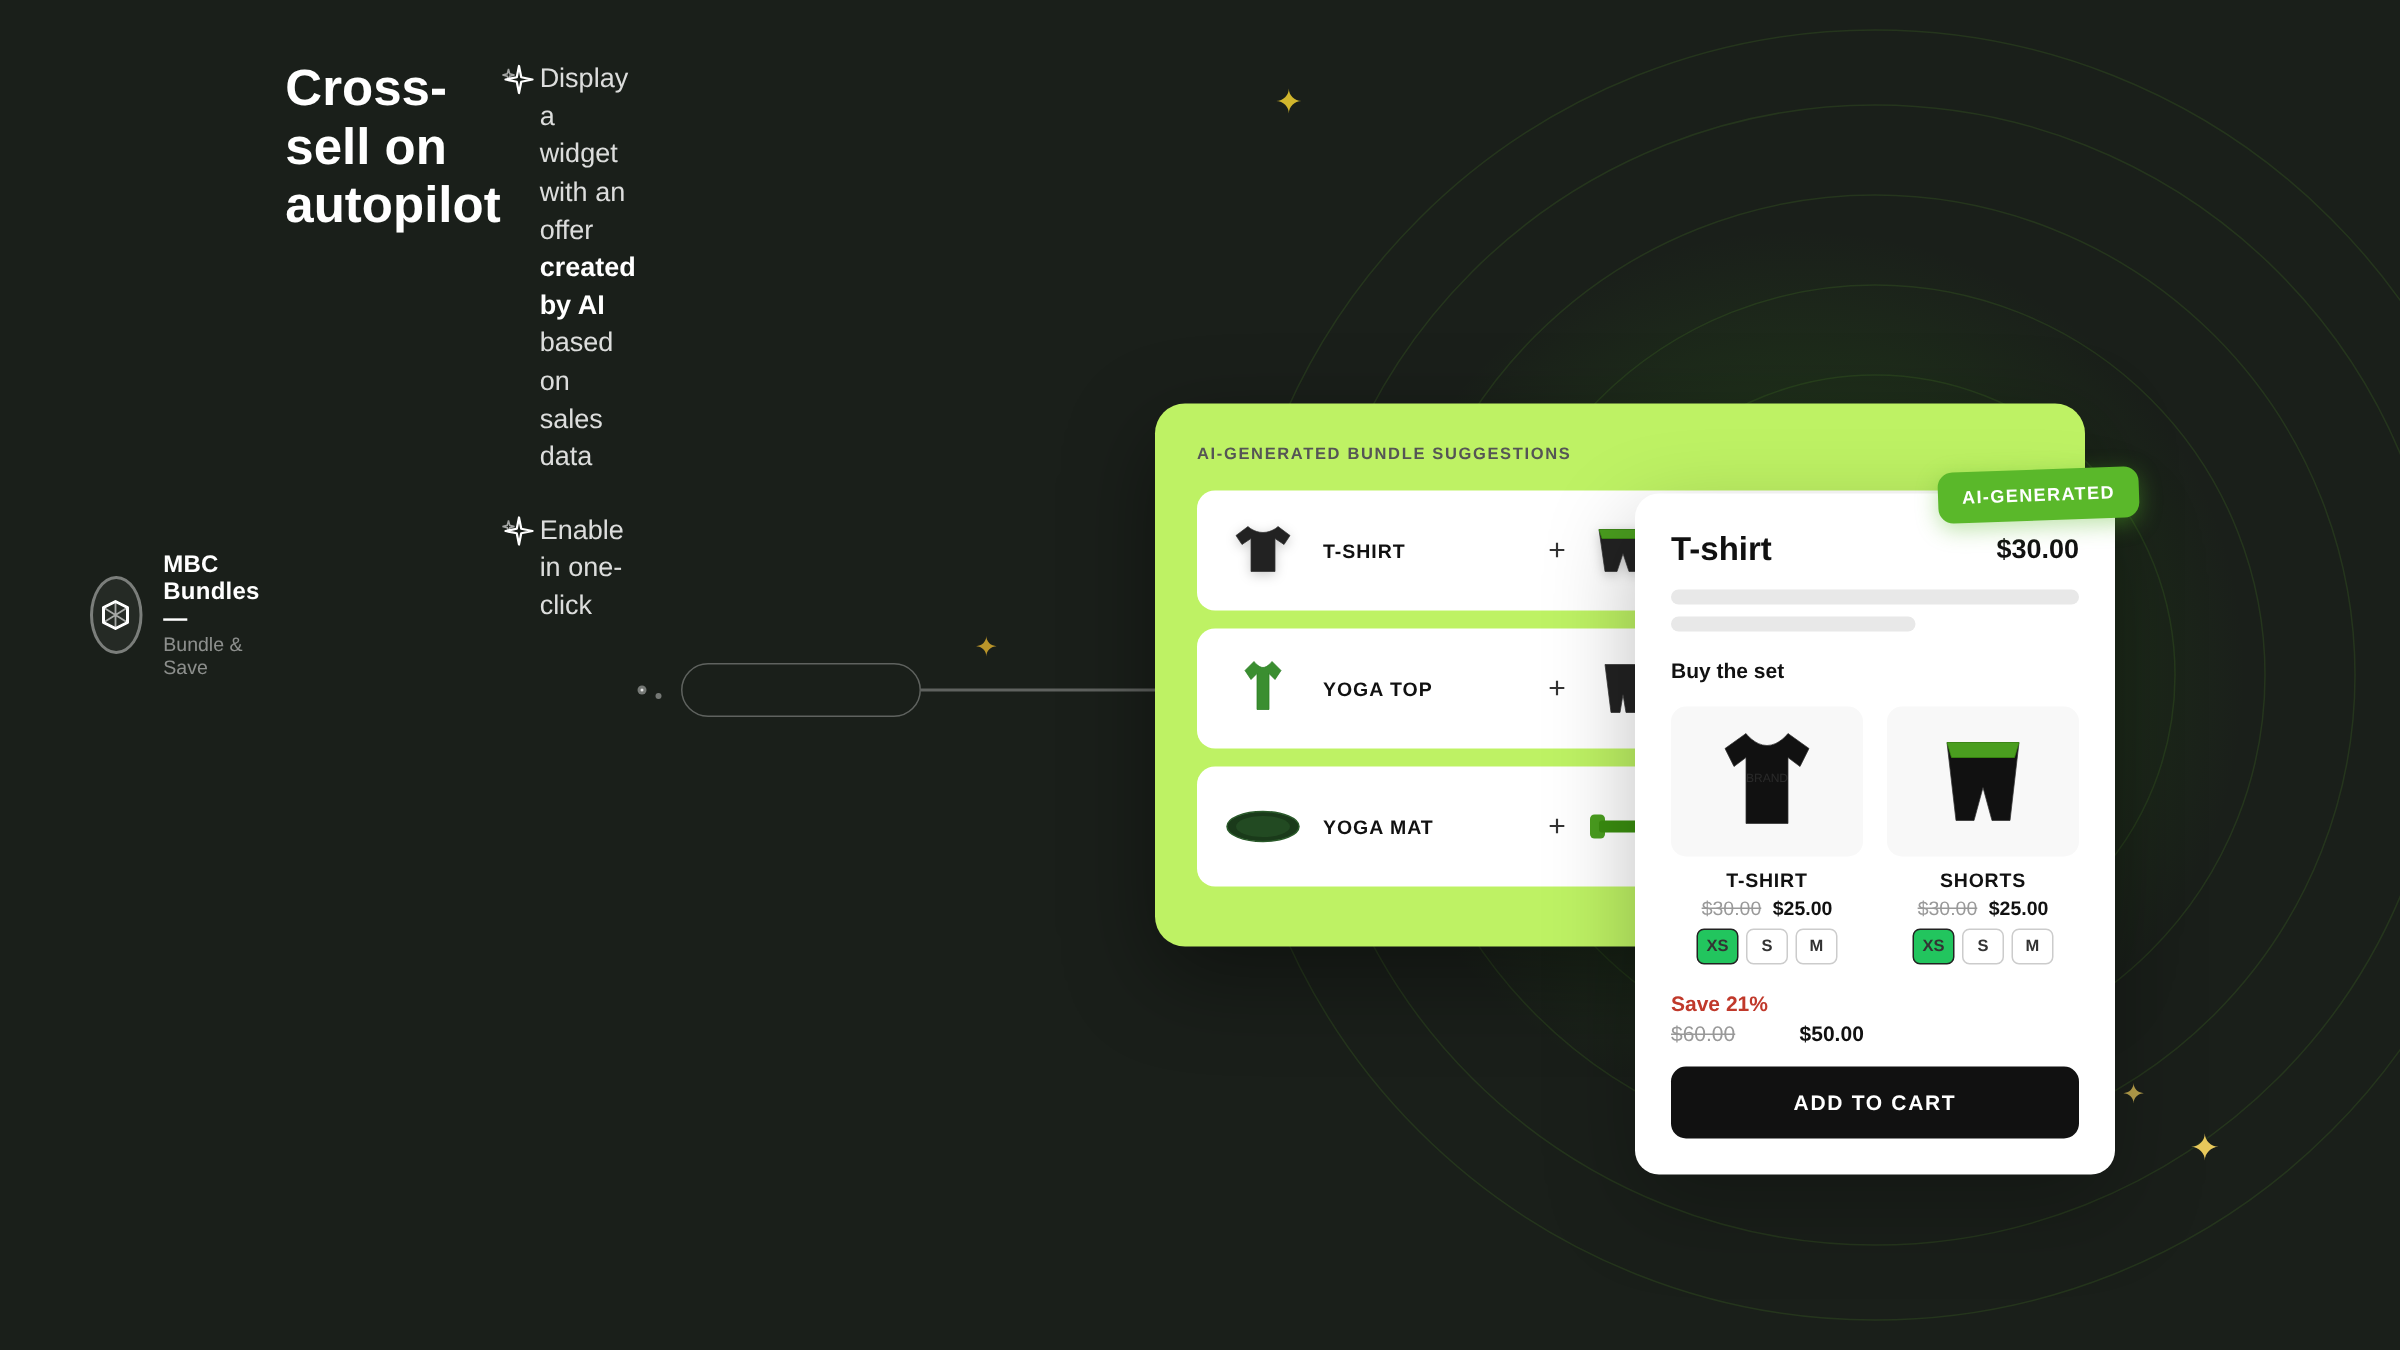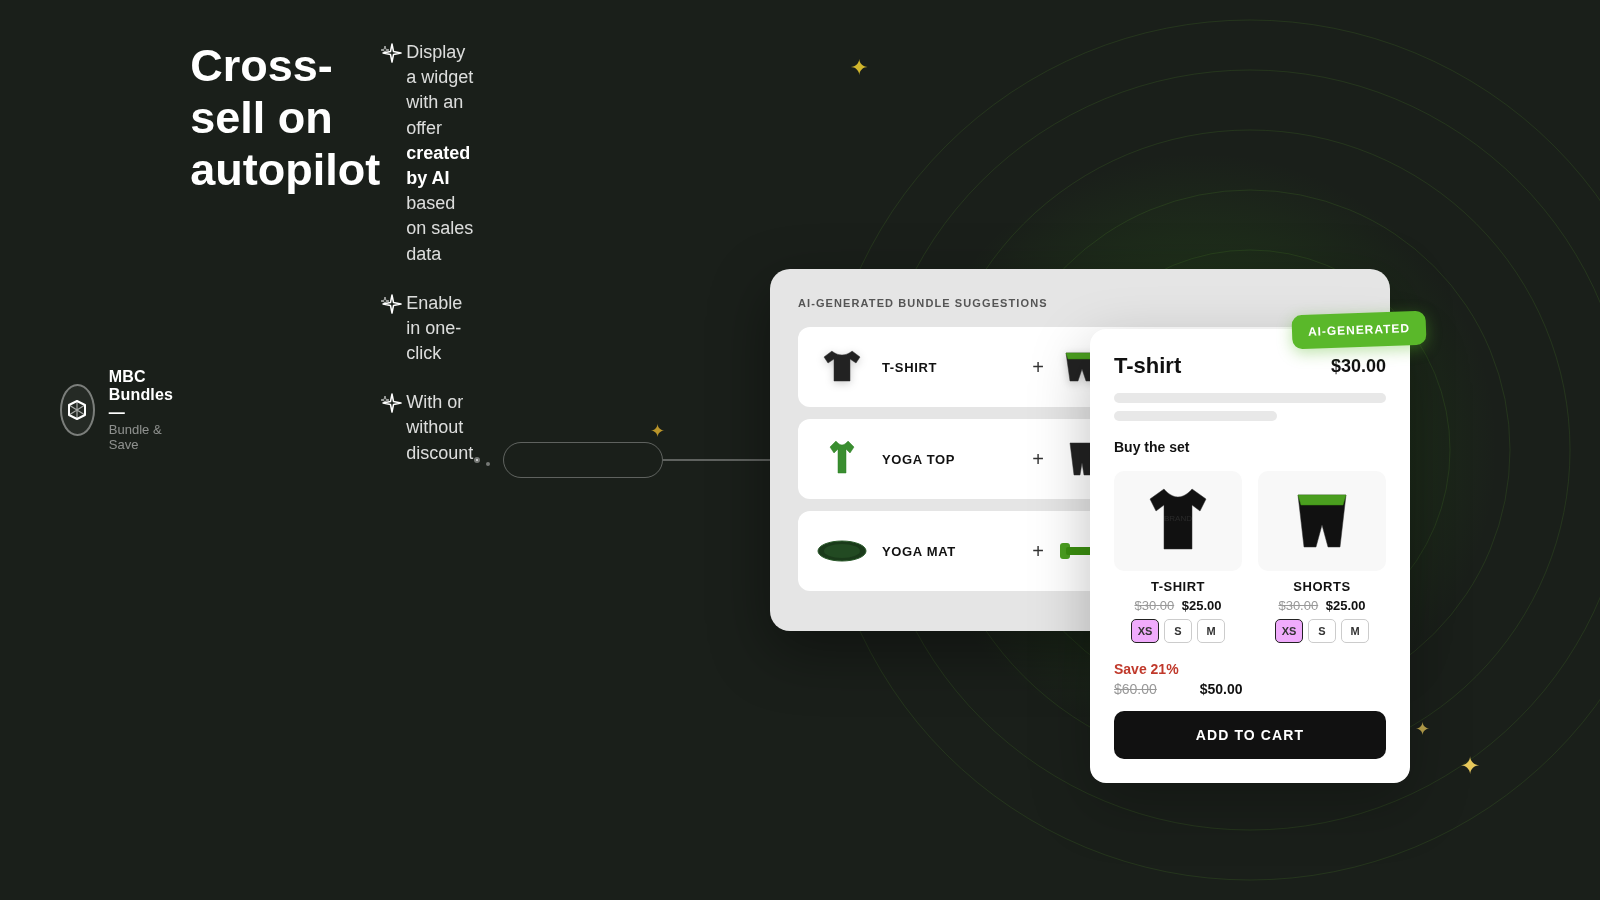--- a/index.html
+++ b/index.html
@@ -81,21 +81,21 @@
       letter-spacing: 0.01em;
     }
     .logo-text p {
       color: rgba(255,255,255,0.5);
       font-size: 13px;
     }
 
     
     .headline {
       color: #fff;
-      font-size: 45px;
+      font-size: 34px;
       font-weight: 800;
       line-height: 1.15;
       margin-bottom: 40px;
     }
 
     
     .feature-list {
       display: flex;
       flex-direction: column;
       gap: 24px;
@@ -168,21 +168,21 @@
       top: 0;
       right: 0;
       height: 900px;
       display: flex;
       align-items: center;
       justify-content: center;
     }
 
     
     .bundle-card {
-      background: #e5e5e5;
+      background: #bef264;
       border-radius: 20px;
       padding: 28px 28px 28px 28px;
       width: 620px;
       position: relative;
       box-shadow: 0 20px 60px rgba(0,0,0,0.4);
     }
 
     .bundle-card-title {
       font-size: 11px;
       font-weight: 700;
@@ -370,21 +370,21 @@
       font-size: 11px;
       font-weight: 600;
       color: #333;
       cursor: pointer;
       display: flex;
       align-items: center;
       justify-content: center;
     }
     .set-size-btn.active {
       border-color: #222;
-      background: #f0abfc;
+      background: #22c55e;
     }
 
     .save-section {
       margin-bottom: 14px;
     }
     .save-label {
       font-size: 14px;
       font-weight: 700;
       color: #c0392b;
       margin-bottom: 4px;
@@ -519,27 +519,20 @@
         Display a widget with an offer <strong>created by AI</strong> based on sales data
       </div>
     </div>
     <div class="feature-item">
       <svg class="sparkle-icon" viewBox="0 0 24 24" fill="none" xmlns="http://www.w3.org/2000/svg">
         <path d="M12 2L13.5 9.5L21 11L13.5 12.5L12 20L10.5 12.5L3 11L10.5 9.5L12 2Z" stroke="white" stroke-width="1.5" stroke-linejoin="round" fill="none"></path>
         <path d="M5 4L5.8 7.2L9 8L5.8 8.8L5 12L4.2 8.8L1 8L4.2 7.2L5 4Z" stroke="white" stroke-width="1" fill="none" opacity="0.6"></path>
       </svg>
       <div class="feature-text">Enable in one-click</div>
     </div>
-    <div class="feature-item">
-      <svg class="sparkle-icon" viewBox="0 0 24 24" fill="none" xmlns="http://www.w3.org/2000/svg">
-        <path d="M12 2L13.5 9.5L21 11L13.5 12.5L12 20L10.5 12.5L3 11L10.5 9.5L12 2Z" stroke="white" stroke-width="1.5" stroke-linejoin="round" fill="none"></path>
-        <path d="M5 4L5.8 7.2L9 8L5.8 8.8L5 12L4.2 8.8L1 8L4.2 7.2L5 4Z" stroke="white" stroke-width="1" fill="none" opacity="0.6"></path>
-      </svg>
-      <div class="feature-text">With or without discount</div>
-    </div>
   </div>
 
   <div class="deco-dots">
     <svg width="30" height="20" viewBox="0 0 30 20">
       <circle cx="4" cy="10" r="3" fill="rgba(255,255,255,0.4)"></circle>
       <circle cx="4" cy="10" r="1" fill="rgba(255,255,255,0.8)"></circle>
       <circle cx="15" cy="14" r="2" fill="rgba(255,255,255,0.4)"></circle>
     </svg>
   </div>
 

